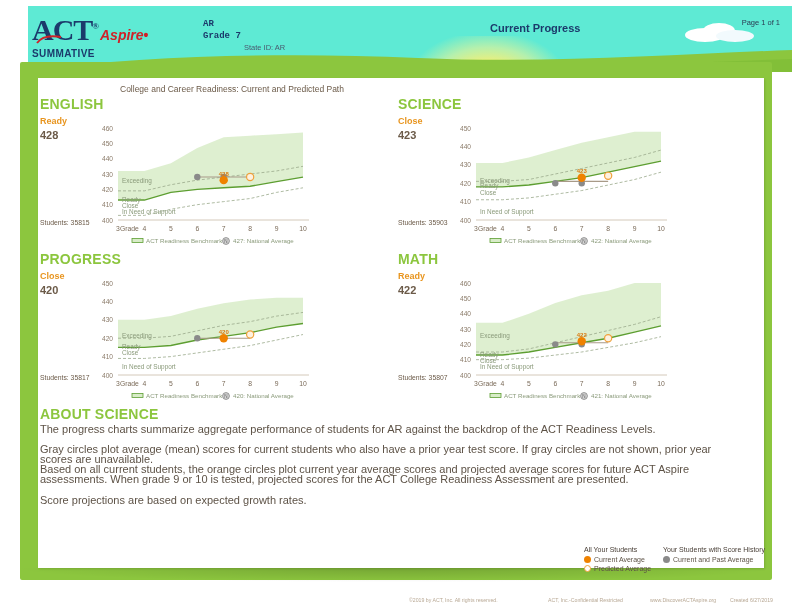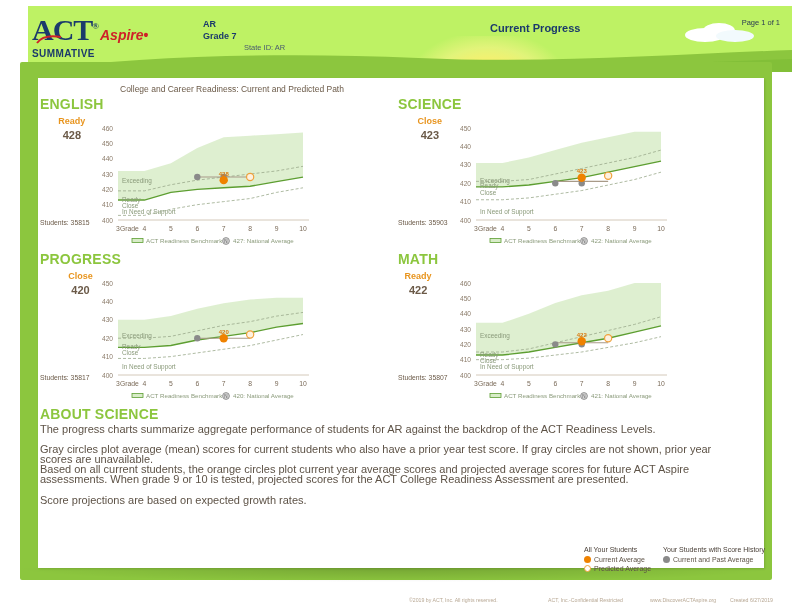--- a/index.html
+++ b/index.html
@@ -6,21 +6,21 @@
   html,body { width:792px; height:612px; }
   body {
     font-family: "Liberation Sans", sans-serif;
     background:#ffffff;
     position:relative;
     overflow:hidden;
   }
   
   .header {
     position:absolute; left:28px; top:6px; width:764px; height:66px;
-    background:#bef264;
+    background:#5eead4;
     overflow:hidden;
   }
   .hdr-sun {
     position:absolute; left:385px; top:30px; width:150px; height:60px;
     background:radial-gradient(ellipse at 50% 85%, #ffe600 0%, #ffef6a 28%, rgba(255,245,140,0.55) 55%, rgba(207,232,242,0) 78%);
   }
   .hdr-cloud {
     position:absolute; left:655px; top:16px; width:74px; height:22px;
   }
   .hdr-hill {
@@ -45,21 +45,21 @@
   .hdr-summative {
     position:absolute; left:4px; top:42px;
     font-size:10px; font-weight:bold; color:#1b3a6b; letter-spacing:.4px;
   }
   .hdr-assessed {
     position:absolute; left:4px; top:55px;
     font-size:7.5px; color:#1b3a6b;
   }
   .hdr-org {
     position:absolute; left:175px; top:13px;
-    font-size:9px; font-weight:bold; color:#1b3a6b; line-height:11.5px;
+    font-size:9px; font-weight:bold; color:#1b3a6b; line-height:11.5px;font-family:Liberation Mono, monospace;
   }
   .hdr-stateid {
     position:absolute; left:175px; top:37px;
     font-size:7.5px; color:#4a5a70;margin-left:41px;
   }
   .hdr-cp-title {
     position:absolute; left:462px; top:16px;
     font-size:11px; font-weight:bold; color:#1b3a6b;
   }
   .hdr-cp-sub {
@@ -87,21 +87,21 @@
     background:radial-gradient(ellipse at 50% 0%, rgba(0,0,0,0.16) 0%, rgba(0,0,0,0) 72%);
   }
 
   
   .ccr-title {
     position:absolute; left:120px; top:84px;
     font-size:8.5px; color:#6b5a48;
   }
 
   
-  .panel { position:absolute;text-align:center; }
+  .panel { position:absolute; }
   .panel-title {
     font-size:14px; font-weight:bold; color:#8cc63e; letter-spacing:.2px;
   }
   .panel-level {
     font-size:9px; font-weight:bold; color:#e8951f; margin-top:4px;
   }
   .panel-score {
     font-size:11px; font-weight:bold; color:#6b5a48; margin-top:3px;
   }
   .panel-students {

